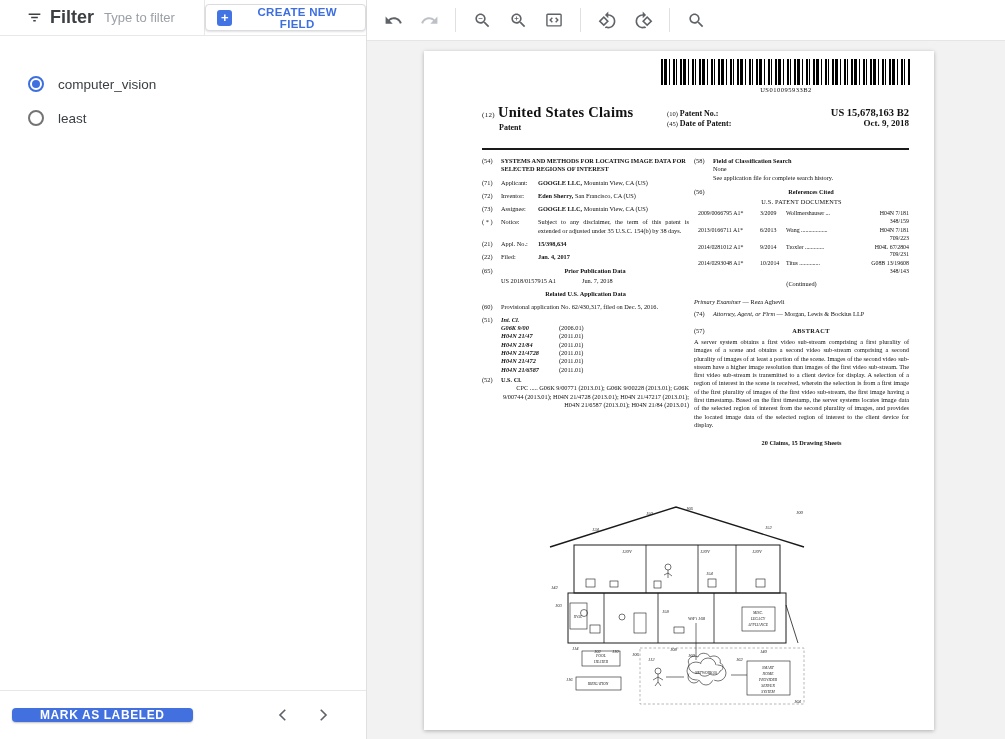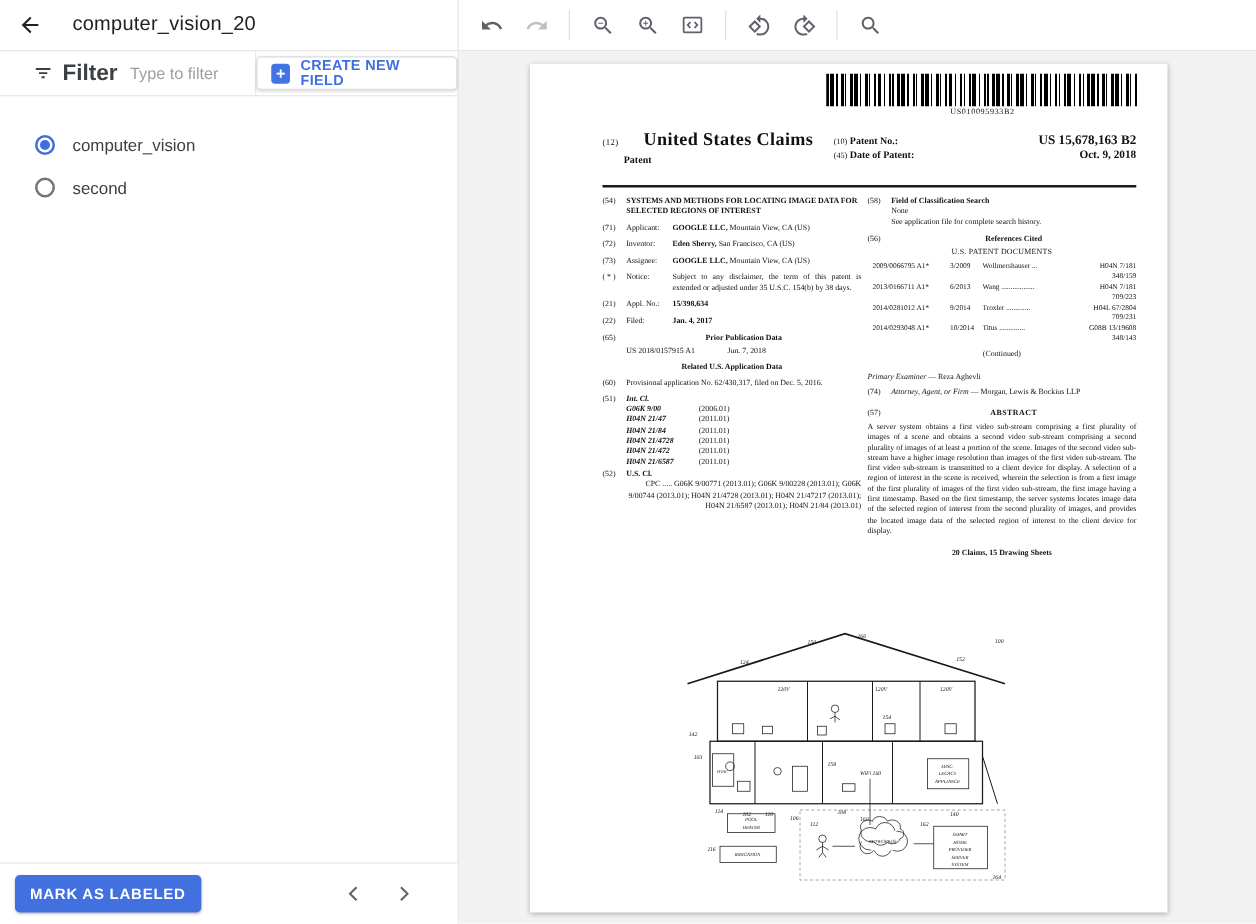--- a/index.html
+++ b/index.html
@@ -22,34 +22,34 @@
   .filter-input { border:none; outline:none; font-size:13px; color:#0369a1; width:100px;
     font-family:"Liberation Sans", sans-serif; }
   .filter-input::placeholder { color:#9aa0a6; }
   .filter-divider { width:1px; height:36px; background:#e8e8e8; }
   .create-wrap { width:172px; display:flex; justify-content:center; }
   .create-btn { display:flex; align-items:center; gap:8px; background:#fff;
     border:1px solid #dadce0; border-radius:4px; height:27px; padding:0 11px;
     box-shadow:0 1px 2px rgba(0,0,0,.12); cursor:pointer; }
   .plus-box { width:16px; height:16px; border-radius:3px; background:#4274e3; color:#fff;
     display:flex; align-items:center; justify-content:center; font-size:13px; font-weight:bold; line-height:1; }
-  .create-label { font-size:11.5px; font-weight:bold; color:#3e6fe0; letter-spacing:.3px; }
+  .create-label { font-size:11.5px; font-weight:bold; color:#3e6fe0; letter-spacing:.3px;text-align:center; }
 
   .options { padding:22px 0 0 28px; }
-  .option { display:flex; align-items:center; height:34px; cursor:pointer; }
+  .option { display:flex; align-items:flex-end; height:34px; cursor:pointer; }
   .radio { width:16px; height:16px; border-radius:50%; border:2px solid #747474; flex:none;
     position:relative; }
   .radio.selected { border-color:#3e6ee0; }
   .radio.selected::after { content:""; position:absolute; inset:2px; border-radius:50%; background:#3e6ee0; }
   .option-label { font-size:13.5px; color:#3c4043; margin-left:14px; }
 
   .lp-footer { position:absolute; left:0; right:0; bottom:0; height:49px; background:#fff;
     border-top:1px solid #e8e8e8; display:flex; align-items:center; padding:0 12px; }
-  .mark-btn { background:#4370df; color:#fff; border:none; border-radius:4px; height:30px;
-    padding:0 12px; font-size:12px; font-weight:bold; letter-spacing:.6px; cursor:pointer;
+  .mark-btn { background:#4370df; color:#fff; border:none; border-radius:4px; height:14px;
+    padding:0 28px; font-size:12px; font-weight:bold; letter-spacing:.6px; cursor:pointer;
     box-shadow:0 1px 2px rgba(0,0,0,.25); font-family:"Liberation Sans", sans-serif; }
   .nav-arrows { margin-left:auto; display:flex; align-items:center; gap:22px; padding-right:22px; color:#5f6368; }
   .nav-arrow { cursor:pointer; display:flex; }
 
   
   .viewer { position:relative; flex:1; height:739px; display:flex; flex-direction:column; }
   .toolbar { height:41px; background:#fff; border-bottom:1px solid #e5e5e5; display:flex;
     align-items:center; padding-left:8px; flex:none; }
   .tb-btn { width:36px; height:36px; display:flex; align-items:center; justify-content:center;
     cursor:pointer; color:#5f6368; }
@@ -61,21 +61,21 @@
     box-shadow:0 1px 4px rgba(0,0,0,.28); font-family:"Liberation Serif", serif; color:#111; }
 
   .barcode { position:absolute; top:8px; right:23px; width:250px; height:26px;
     background:repeating-linear-gradient(90deg,#000 0 2px,#fff 2px 3px,#000 3px 6px,#fff 6px 8px,
       #000 8px 9px,#fff 9px 12px,#000 12px 14px,#fff 14px 15px,#000 15px 16px,#fff 16px 19px); }
   .barcode-text { position:absolute; top:35px; right:23px; width:250px; text-align:center;
     font-size:6.5px; letter-spacing:.5px; }
 
   .hdr-left { position:absolute; left:58px; top:53px; }
   .hdr-kind { font-size:14.5px; font-weight:bold; letter-spacing:.3px; }
-  .hdr-kind .pnum-sm { font-size:7px; font-weight:normal; margin-right:20px; }
+  .hdr-kind .pnum-sm { font-size:7px; font-weight:normal; margin-right:3px; }
   .hdr-surname { font-size:8px; font-weight:bold; margin-left:17px; margin-top:2px; }
   .hdr-right { position:absolute; left:243px; top:56px; width:242px; }
   .hdr-right .hr-row { display:flex; justify-content:space-between; align-items:baseline; }
   .hr-label { font-size:8px; font-weight:bold; }
   .hr-label .pnum-sm { font-size:6.5px; font-weight:normal; margin-right:2px; }
   .hr-val-big { font-size:10.5px; font-weight:bold; }
   .hr-val { font-size:9px; font-weight:bold; }
   .rule { position:absolute; left:58px; right:25px; top:97px; height:2px; background:#1a1a1a; }
 
   .col { position:absolute; top:106px; font-size:6.3px; line-height:1.32; }
@@ -106,30 +106,20 @@
   .claims-line { text-align:center; font-weight:bold; }
   .fig { position:absolute; left:122px; top:450px; }
   .fig text { font-family:"Liberation Serif", serif; font-style:italic; }
 </style>
 </head>
 <body>
 
 <div class="app">
 
   <div class="left">
-    <div class="lp-header">
-      <div class="back-btn">
-        <span style="display:flex;">
-          <svg width="20" height="20" viewBox="0 0 24 24" fill="currentColor">
-              <path d="M20 11H7.83l5.59-5.59L12 4l-8 8 8 8 1.41-1.41L7.83 13H20v-2z"></path>
-            </svg>
-        </span>
-      </div>
-      <div class="lp-title">computer_vision_20</div>
-    </div>
 
     <div class="filter-row">
       <div class="filter-left">
         <span class="filter-icon">
           <svg width="15" height="15" viewBox="0 0 18 18" stroke="currentColor" stroke-width="1.8" fill="none">
               <path d="M2 5h14M5 9h8M7.5 13h3"></path>
             </svg>
         </span>
         <span class="filter-label">Filter</span>
         <input class="filter-input" type="text" placeholder="Type to filter" style="">
@@ -143,21 +133,21 @@
       </div>
     </div>
 
     <div class="options">
       <div class="option">
         <span class="radio selected"></span>
         <span class="option-label">computer_vision</span>
       </div>
       <div class="option">
         <span class="radio"></span>
-        <span class="option-label">second</span>
+        <span class="option-label">least</span>
       </div>
     </div>
 
     <div class="lp-footer">
       <button class="mark-btn">MARK AS LABELED</button>
       <div class="nav-arrows">
         <span class="nav-arrow">
           <span style="display:flex;">
             <svg width="18" height="18" viewBox="0 0 24 24" fill="none" stroke="currentColor" stroke-width="2.2">
                 <path d="M15 5l-7 7 7 7"></path>

